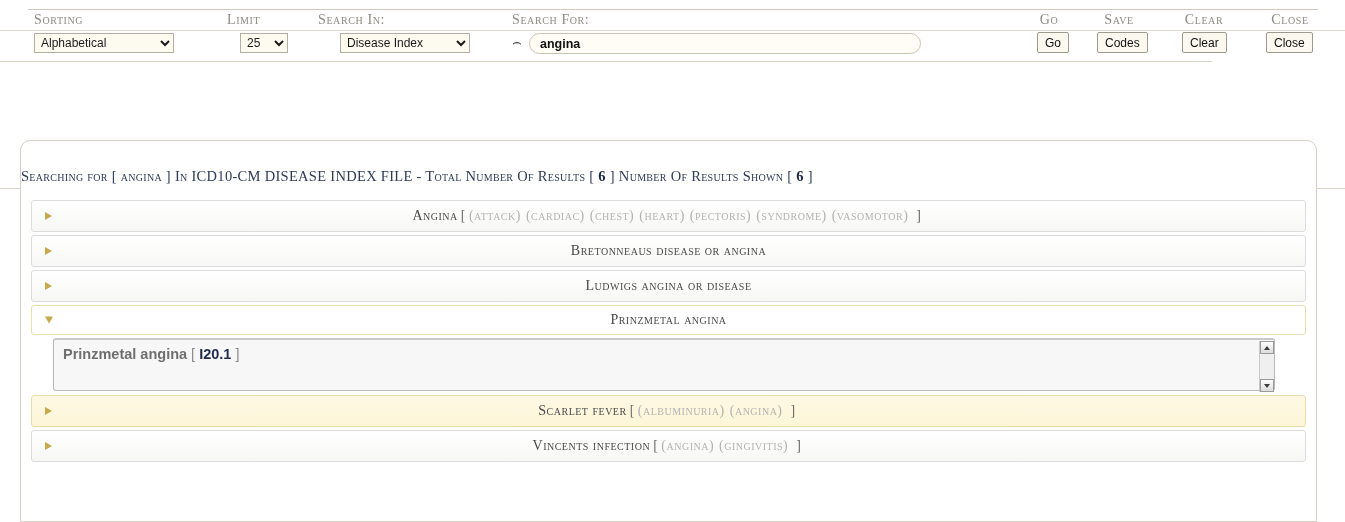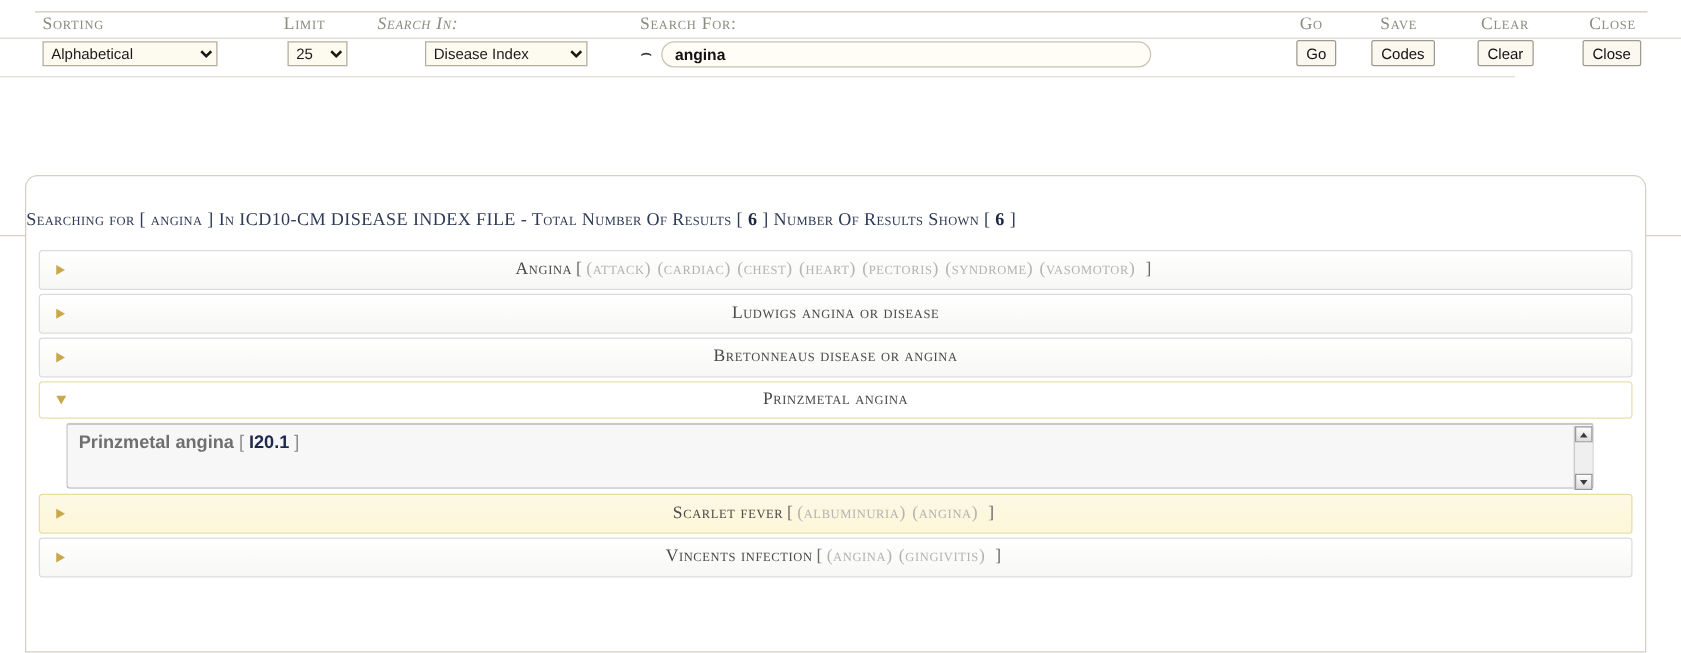--- a/index.html
+++ b/index.html
@@ -272,27 +272,27 @@
     </div>
     <div class="tb-field" style="left:34px; top:33px;">
       <select class="tb-select sel-sorting">
         <option>Alphabetical</option>
       </select>
     </div>
 
     <div class="tb-field" style="left:227px; top:12px;">
       <div class="tb-label">Limit</div>
     </div>
-    <div class="tb-field" style="left:230px; top:33px;">
+    <div class="tb-field" style="left:240px; top:33px;">
       <select class="tb-select sel-limit">
         <option>25</option>
       </select>
     </div>
 
-    <div class="tb-field" style="left:302px; top:12px;font-style:italic;">
+    <div class="tb-field" style="left:318px; top:12px;">
       <div class="tb-label">Search In:</div>
     </div>
     <div class="tb-field" style="left:340px; top:33px;">
       <select class="tb-select sel-searchin">
         <option>Disease Index</option>
       </select>
     </div>
 
     <div class="tb-field" style="left:512px; top:12px;">
       <div class="tb-label">Search For:</div>
@@ -383,27 +383,27 @@
           <span class="row-sub">(heart)</span>
           <span class="row-sub">(pectoris)</span>
           <span class="row-sub">(syndrome)</span>
           <span class="row-sub">(vasomotor)</span>
           <span class="row-brk">]</span>
         </div>
       </div>
       <div class="row">
         <span class="row-arrow"></span>
         <div class="row-text">
+          <span class="row-term">Bretonneaus disease or angina</span>
+        </div>
+      </div>
+      <div class="row">
+        <span class="row-arrow"></span>
+        <div class="row-text">
           <span class="row-term">Ludwigs angina or disease</span>
-        </div>
-      </div>
-      <div class="row">
-        <span class="row-arrow"></span>
-        <div class="row-text">
-          <span class="row-term">Bretonneaus disease or angina</span>
         </div>
       </div>
       <div class="row expanded">
         <span class="row-arrow"></span>
         <div class="row-text">
           <span class="row-term">Prinzmetal angina</span>
         </div>
       </div>
       <div class="detail">
         <div class="detail-text"><span>Prinzmetal angina</span><span class="brk"> [ </span><span class="code">I20.1</span><span class="brk"> ]</span></div>

